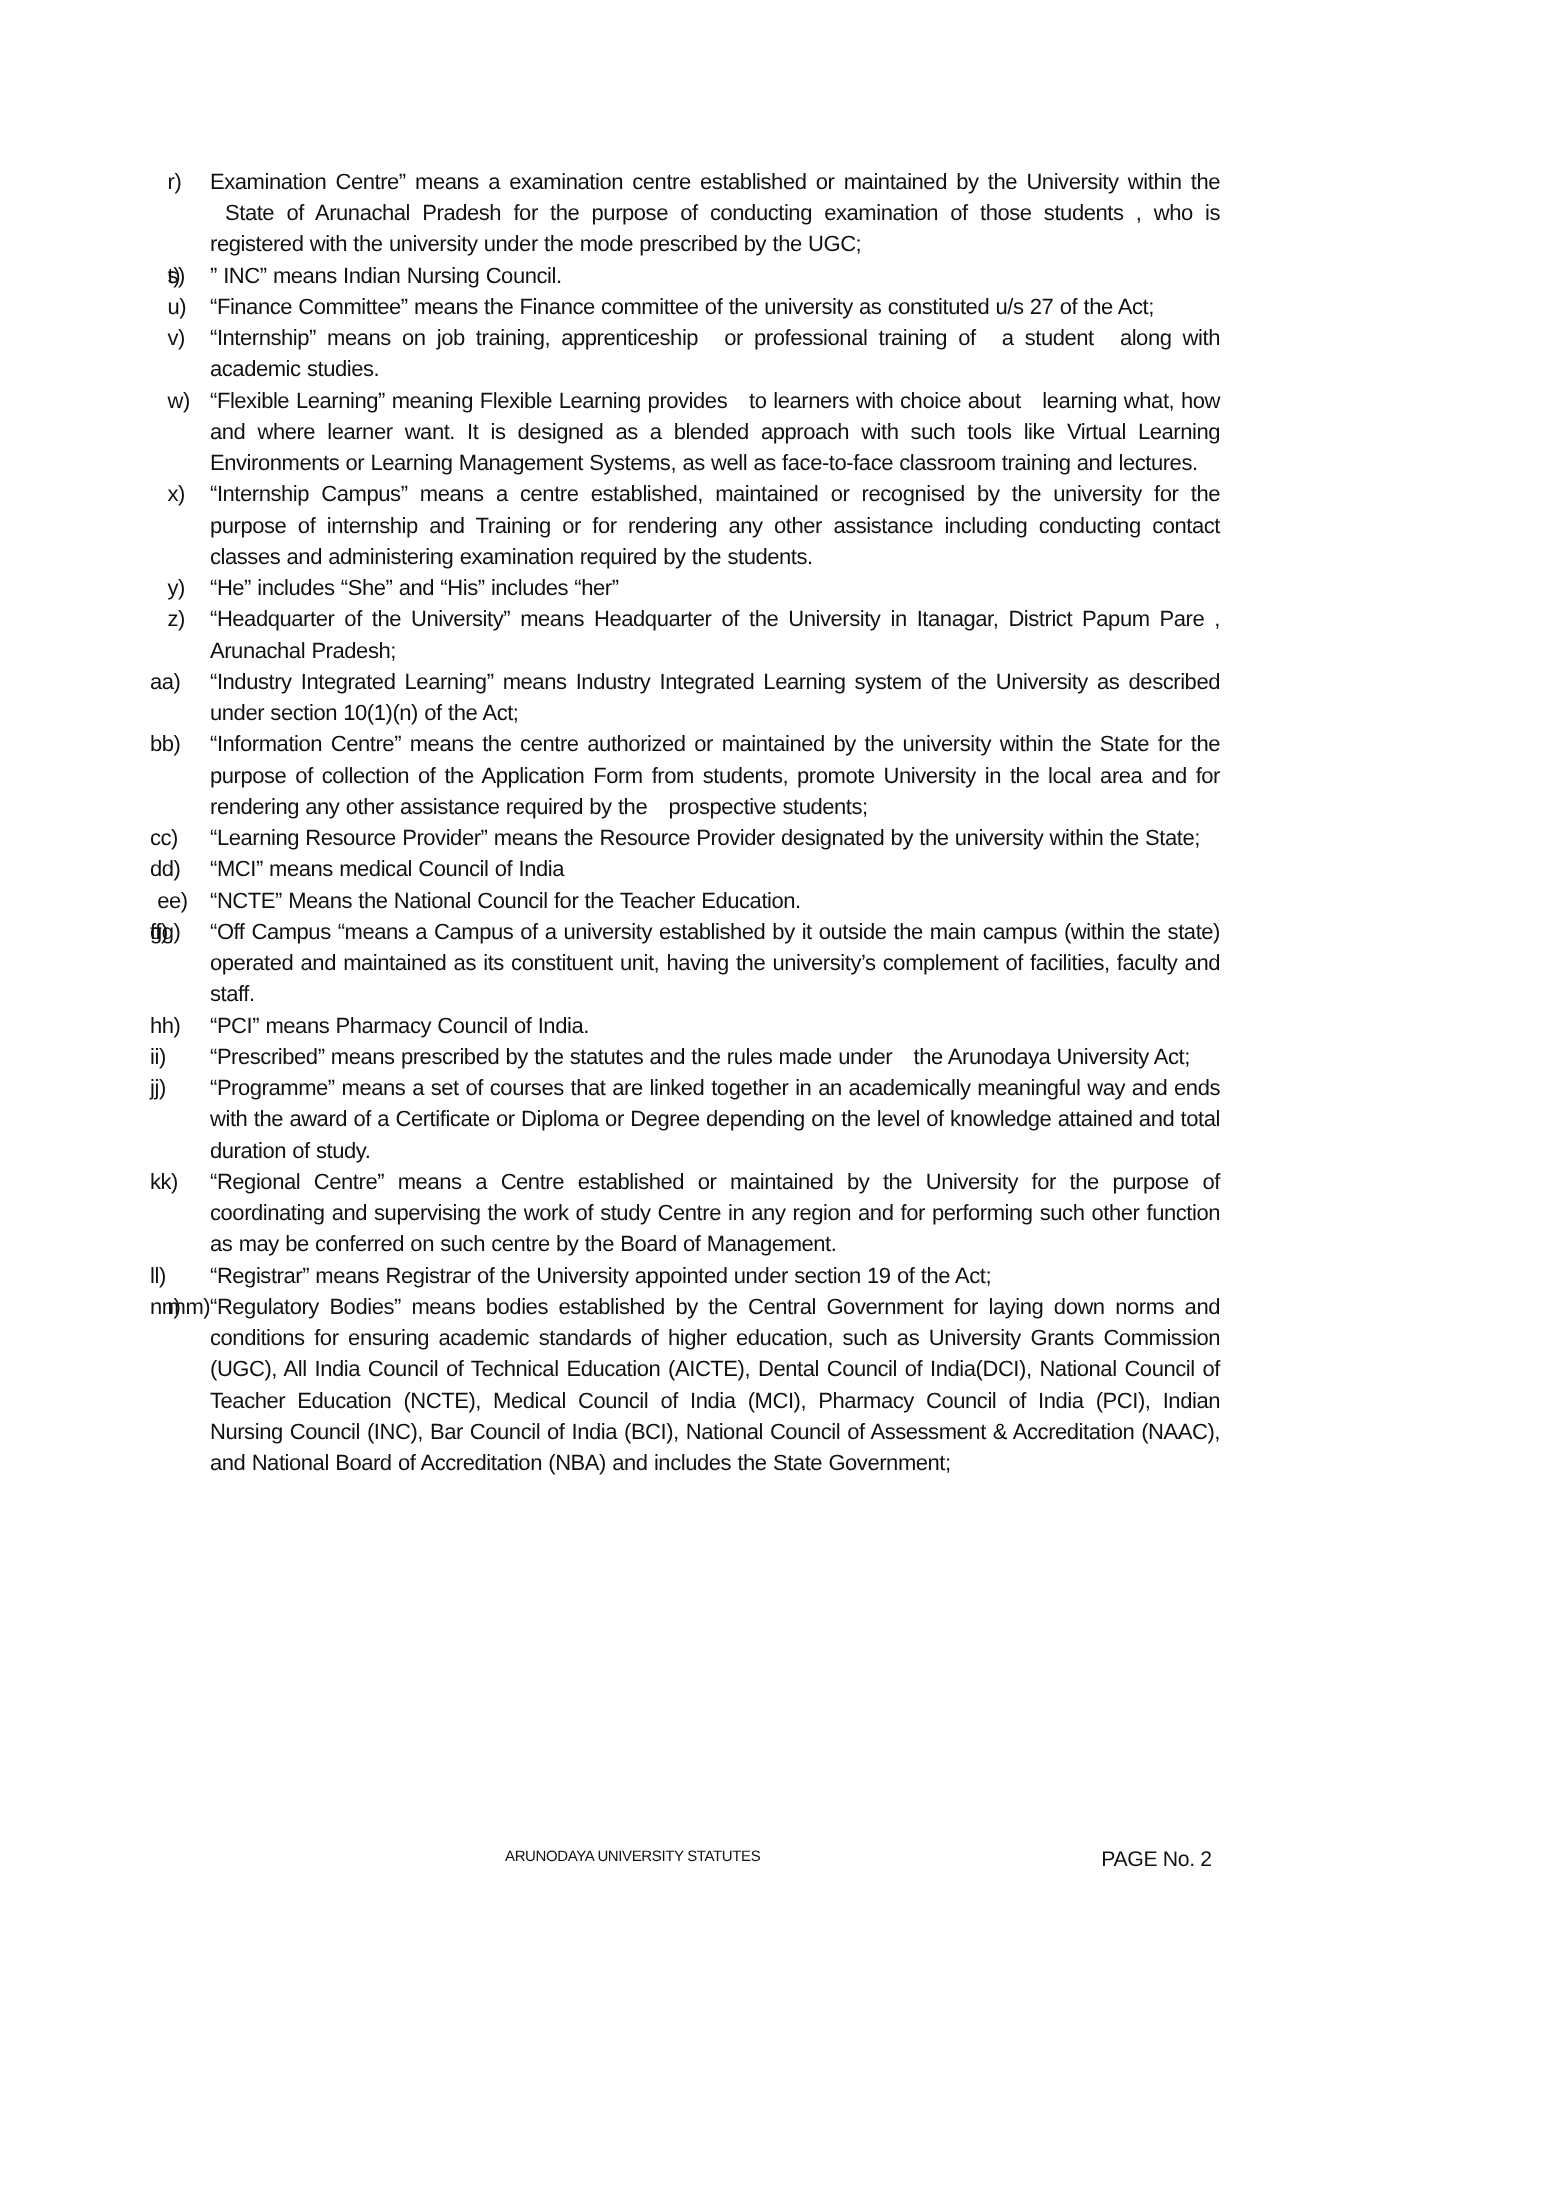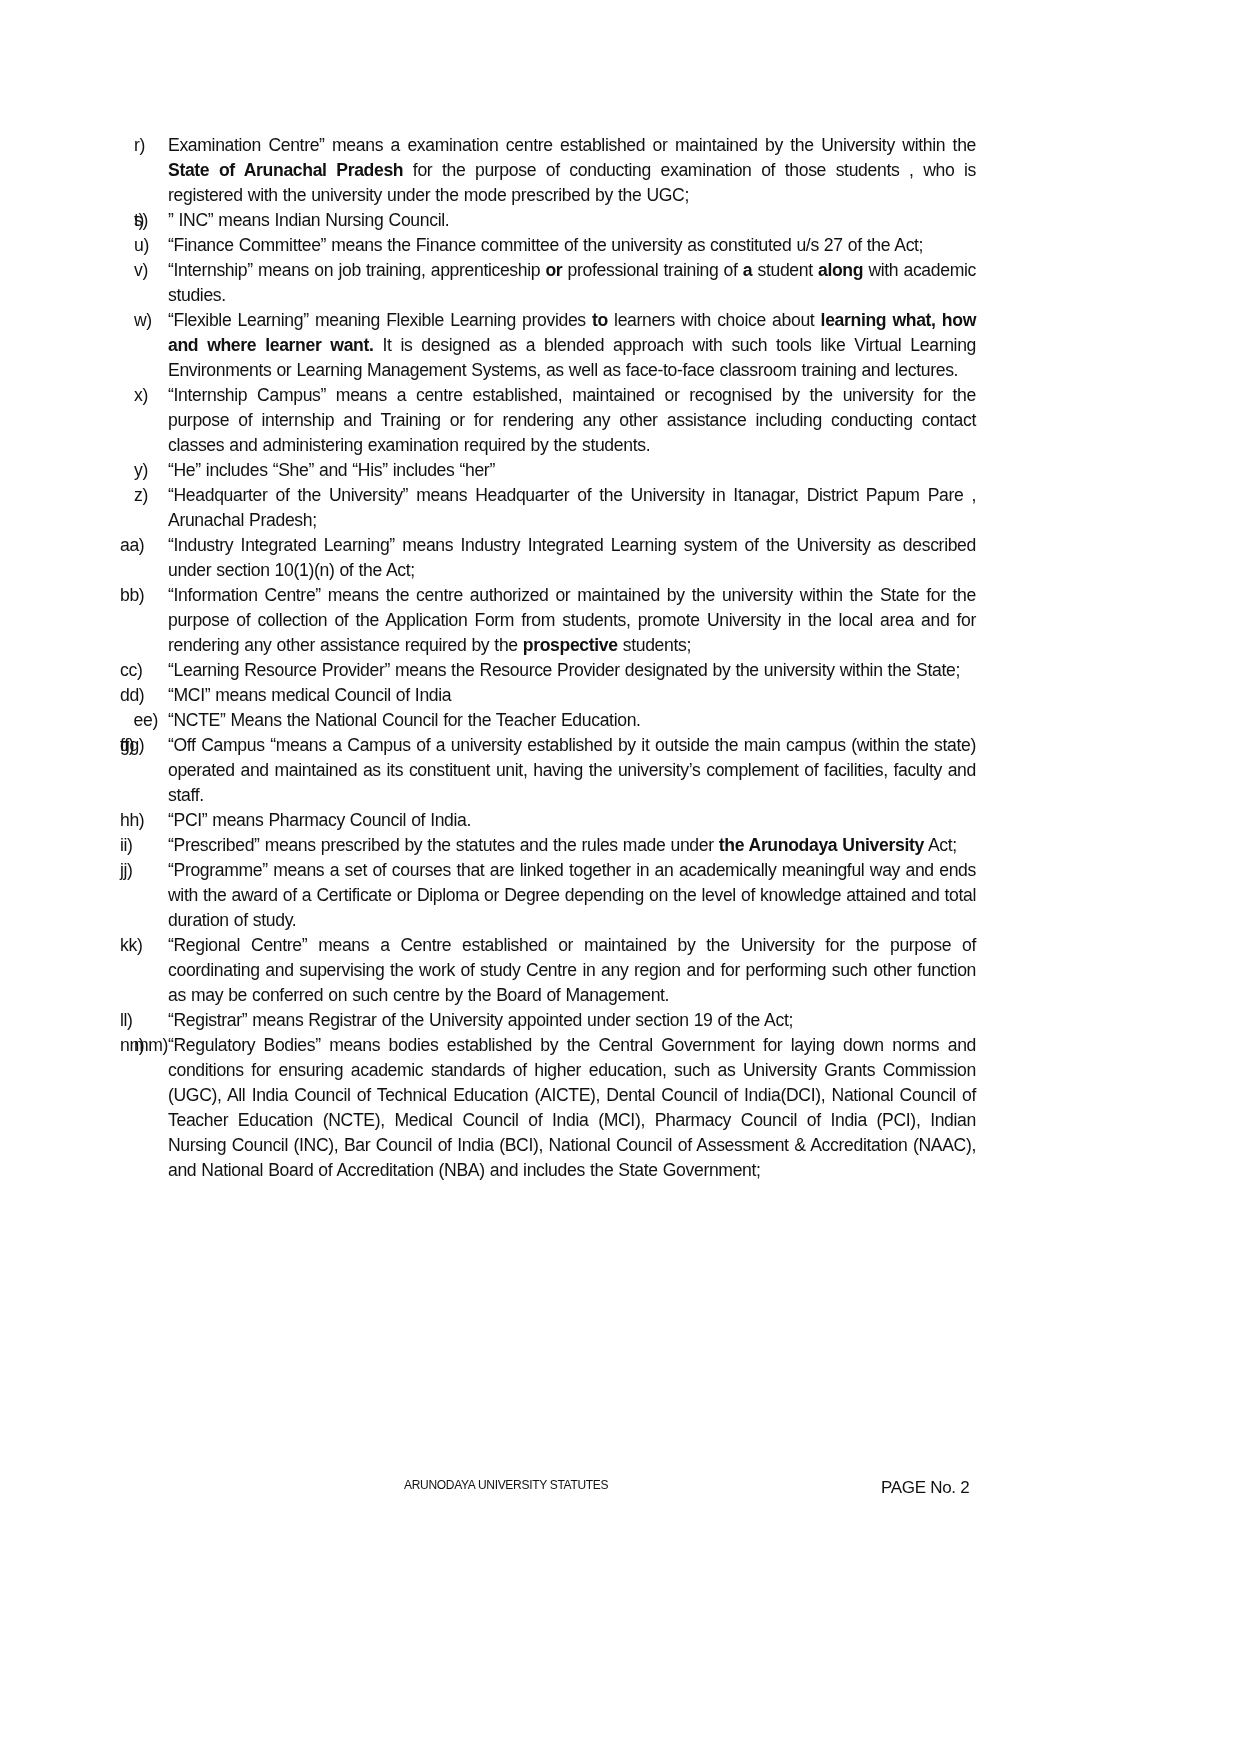--- a/index.html
+++ b/index.html
@@ -4,24 +4,24 @@
 <style>
   html, body { margin: 0; padding: 0; background: #ffffff; }
   body { width: 1241px; height: 1755px; position: relative; overflow: hidden;
          font-family: "Liberation Sans", "DejaVu Sans", sans-serif; color: #111; }
   .page { position: absolute; left: 0; top: 0; width: 1241px; height: 1755px; background: #fff; }
   .defs { position: absolute; left: 120px; top: 133px; width: 856px; }
   .item { position: relative; padding-left: 48px; font-size: 17.6px; line-height: 25px;
           text-align: justify; letter-spacing: -0.35px; word-spacing: 0.5px; }
   .item .lbl { position: absolute; left: 0; width: 40px; text-align: left; padding-right: 0; }
   .item .lbl.l-left { text-align: left; left: 14px; }
-  .item .lbl.l-ee { left: -2px; text-align: right; }
+  .item .lbl.l-ee { left: -2px; text-align: center; }
   .item .lbl.l-mm { left: 14px; text-align: left; }
   .item.mm-item { padding-left: 68px; }
-  .item .txt b { font-weight: bold; }
+  .item .txt b { font-weight: normal; margin-left: 12px; }
   .footer-title { position: absolute; left: 404px; top: 1478px; font-size: 12px; letter-spacing: -0.3px; }
   .footer-page { position: absolute; left: 881px; top: 1478px; font-size: 17px; letter-spacing: -0.3px; }
 </style>
 </head>
 <body>
 
 <div class="page">
   <div class="defs" id="defs">
       <div class="item"><span class="lbl l-left">r)</span><span class="txt"><span>Examination Centre” means a examination centre established or maintained by the University within the </span><b>State of Arunachal Pradesh</b><span> for the purpose of conducting examination of those students , who is registered with the university under the mode prescribed by the UGC;</span></span></div>
       <div class="item"><span class="lbl l-left">s)</span></div>

